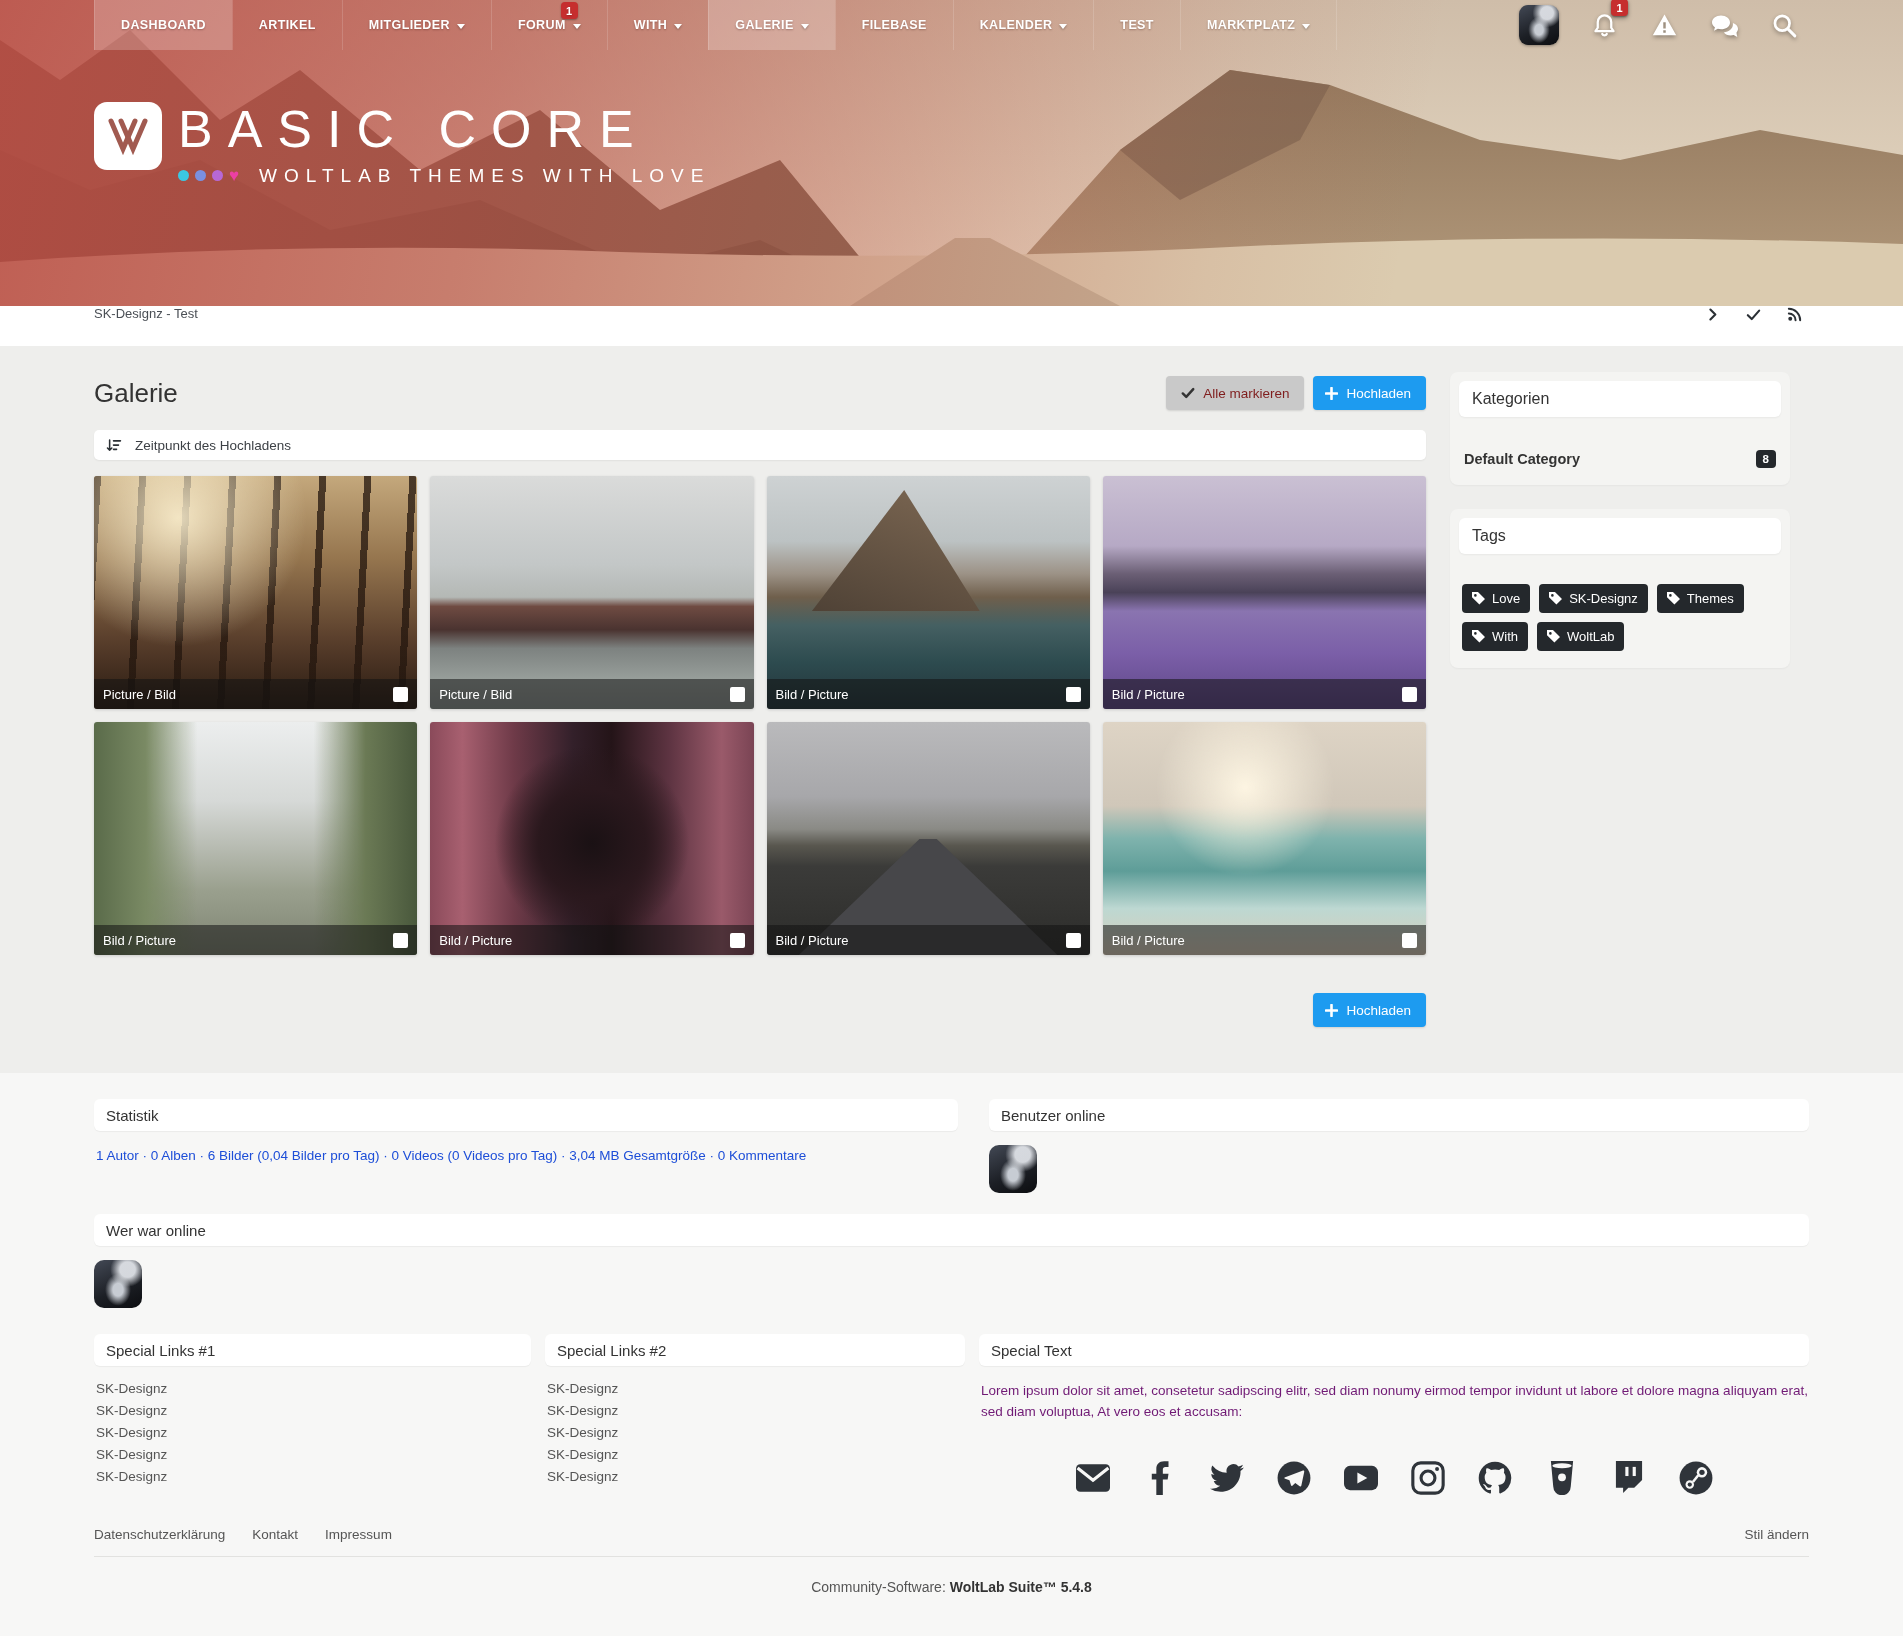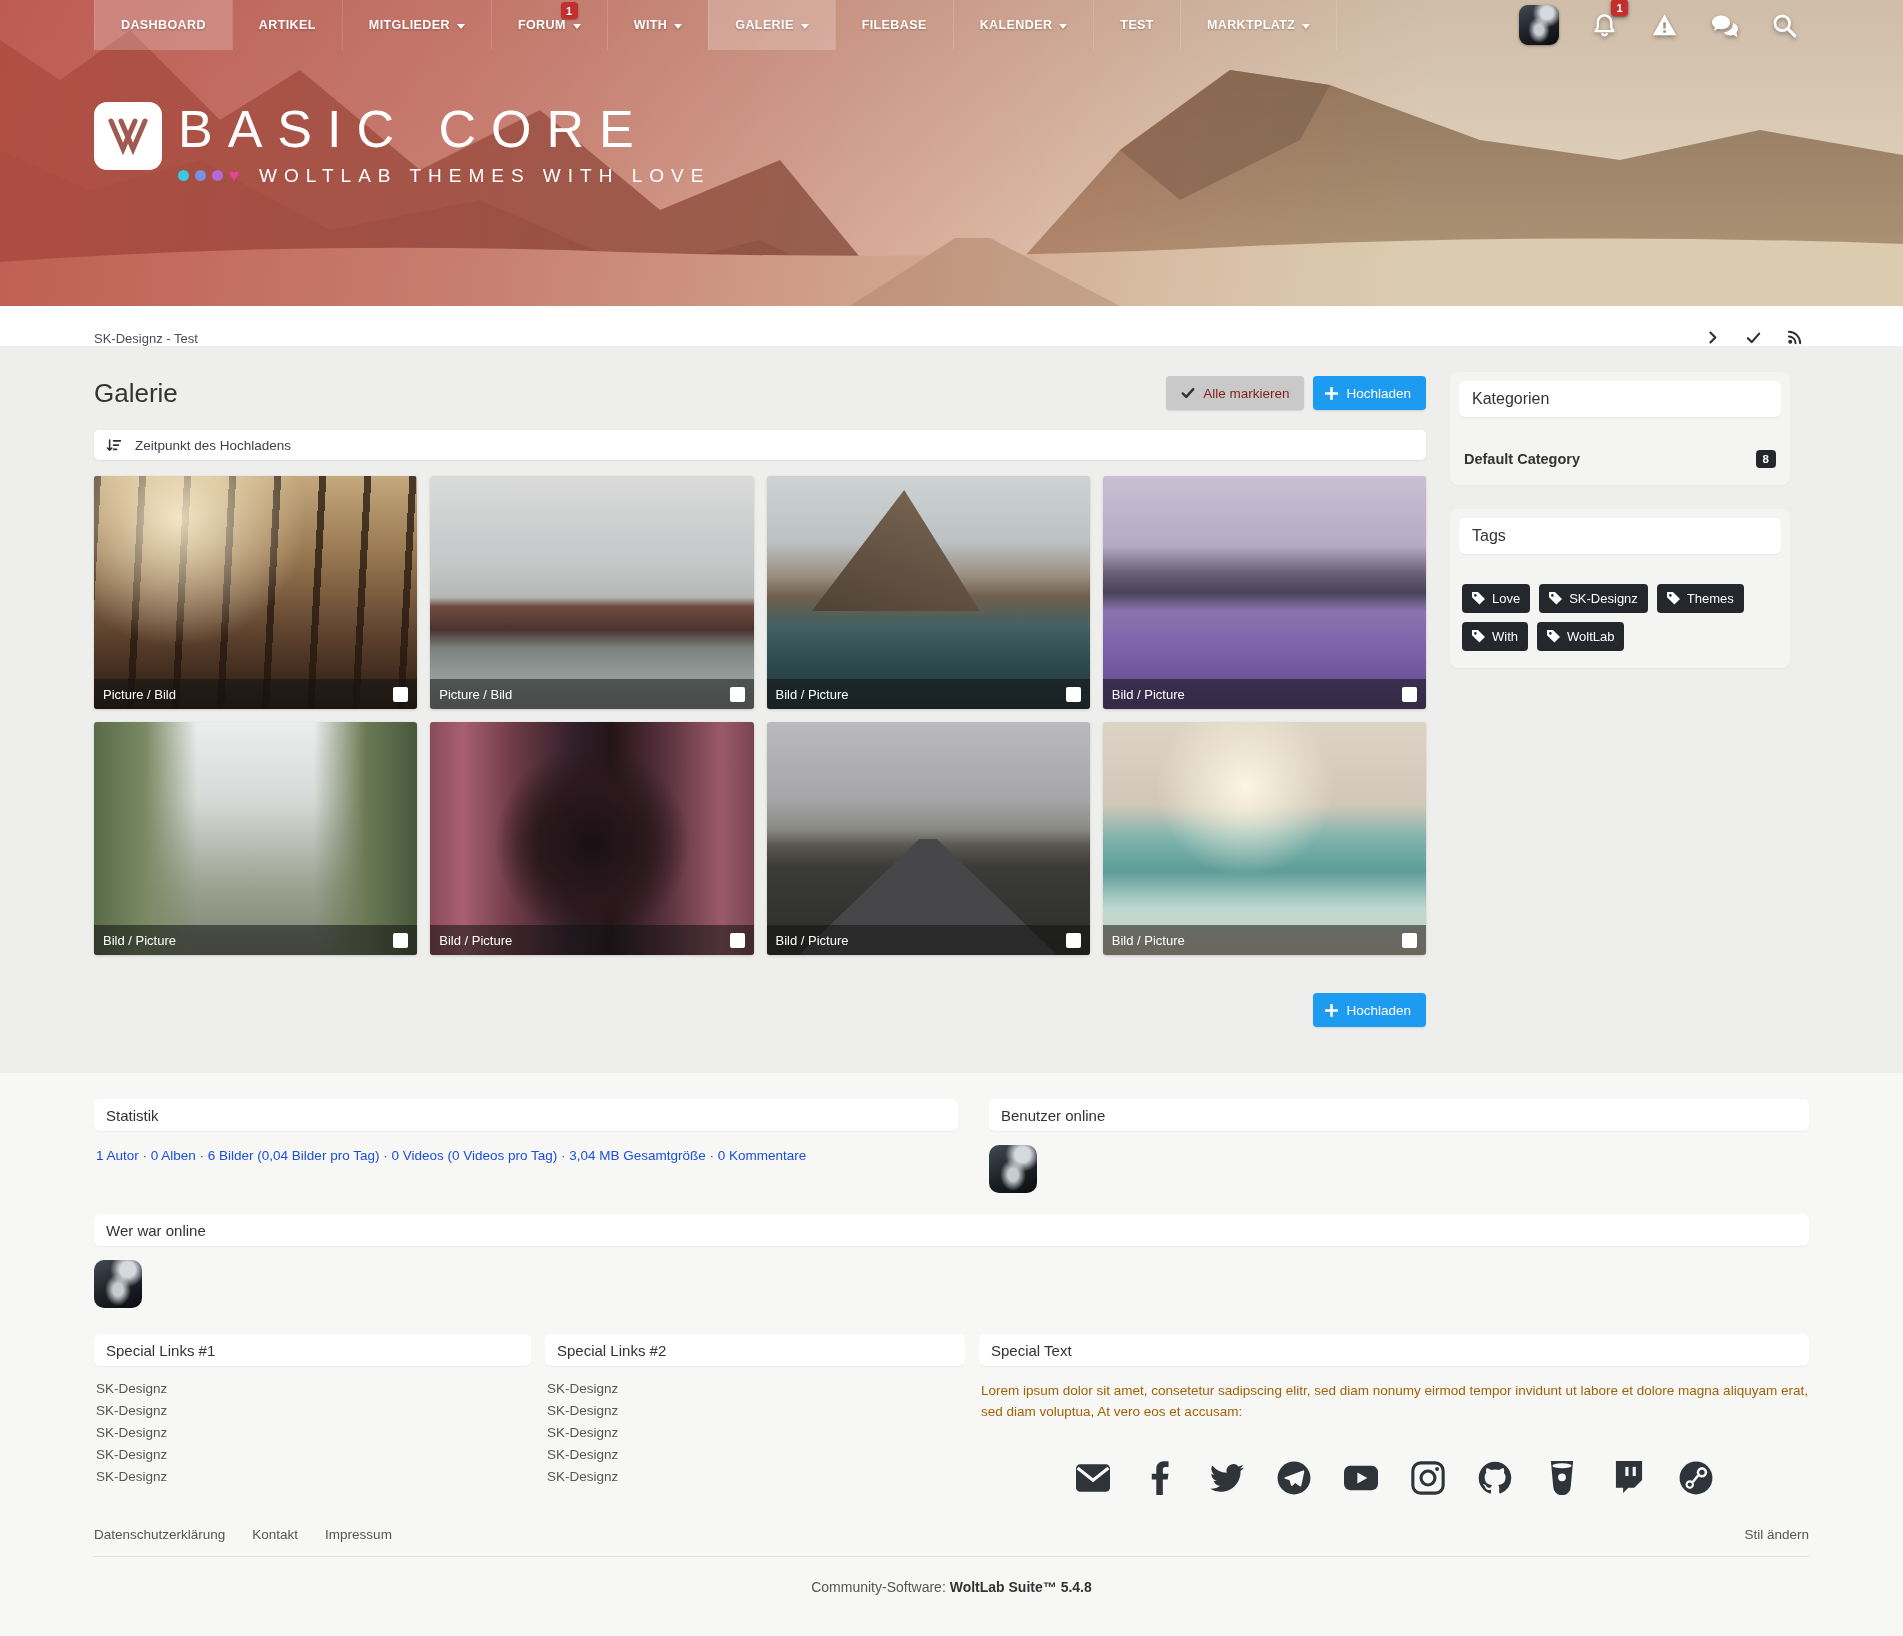--- a/index.html
+++ b/index.html
@@ -54,21 +54,21 @@
   .brand-mark svg { width:48px; height:44px; }
   .brand-title { font-size:52px; line-height:1.05; color:#fff; font-weight:500;
     letter-spacing:15px; white-space:nowrap; }
   .brand-sub { display:flex; align-items:center; gap:9px; margin-top:8px; color:#fff;
     font-size:19px; letter-spacing:7px; font-weight:500; white-space:nowrap; }
   .dots { display:flex; align-items:center; gap:6px; margin-right:4px; }
   .dot { width:11px; height:11px; border-radius:50%; }
   .dot-heart { font-size:17px; line-height:1; }
 
   
-  .breadcrumb-bar { height:40px; flex:none; background:#fff; display:flex; align-items:flex-end;
+  .breadcrumb-bar { height:40px; flex:none; background:#fff; display:flex; align-items:flex-start;
     justify-content:space-between; padding:0 100px 0 94px; font-size:13px; color:#4a4f55; }
   .crumb-icons { display:flex; align-items:center; gap:24px; }
   .crumb-icons svg { width:17px; height:17px; cursor:pointer; }
 
   
   .content { display:flex; gap:24px; padding:26px 113px 0 94px; flex:none; }
   .main-col { width:1332px; flex:none; }
   .title-row { display:flex; align-items:center; justify-content:space-between; margin:4px 0 20px; }
   .page-title { font-size:26px; font-weight:500; color:#333; margin:0; }
   .title-buttons { display:flex; gap:9px; }
@@ -151,21 +151,21 @@
   .col-online { flex:1; }
   .stats-text { font-size:13.5px; color:#1d4ed8; margin:17px 0 0 2px; }
   .avatar-md { width:48px; height:48px; border-radius:10px; margin-top:14px; cursor:pointer; }
   .f-row-who { margin-top:21px; }
   .f-row-3 { display:flex; gap:14px; margin-top:26px; }
   .col-l1 { width:437px; flex:none; }
   .col-l2 { width:420px; flex:none; }
   .col-text { flex:1; }
   .f-links { display:flex; flex-direction:column; gap:7px; margin:15px 0 0 2px; }
   .f-link { font-size:13.5px; color:#555; cursor:pointer; }
-  .lorem { font-size:13.5px; color:#a16207; line-height:1.55; margin:15px 0 0 2px; }
+  .lorem { font-size:13.5px; color:#701a75; line-height:1.55; margin:15px 0 0 2px; }
   .social-row { display:flex; align-items:center; justify-content:center; gap:33px; margin-top:38px; }
   .social-row svg { height:34px; width:34px; fill:#2f343a; cursor:pointer; }
   .legal-row { display:flex; justify-content:space-between; margin-top:32px;
     font-size:13.5px; color:#555; }
   .legal-left { display:flex; gap:27px; }
   .divider { border-top:1px solid #e2e2e0; margin-top:14px; }
   .copyright { text-align:center; padding:16px 0 22px; font-size:14px; color:#555; line-height:2.1; }
   .copyright .strong { color:#333; font-weight:700; }
   .sq { display:inline-block; width:12px; height:12px; border-radius:3px; margin:0 3px;
     vertical-align:middle; }

